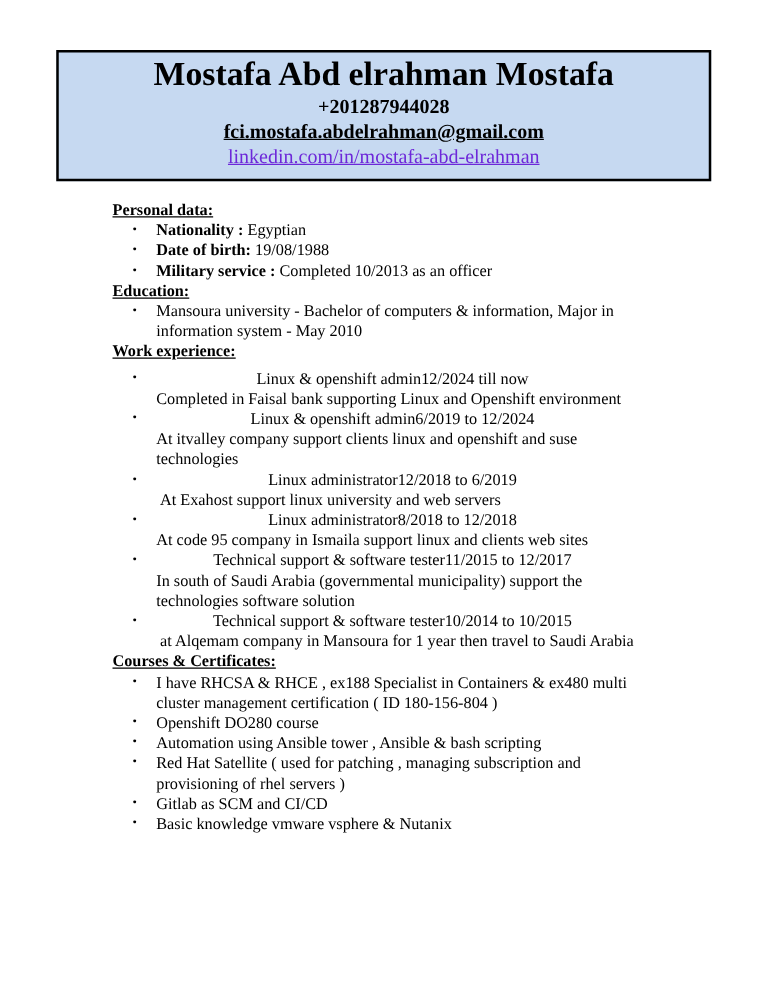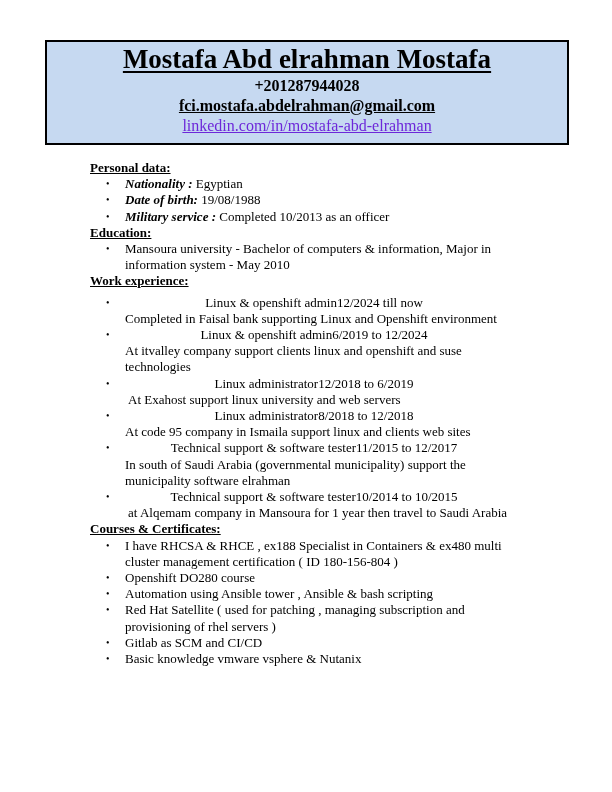--- a/index.html
+++ b/index.html
@@ -23,21 +23,20 @@
       height: 101px;
       background: #c6d9f1;
       border: 2px solid #000000;
       text-align: center;
     }
     .name {
       font-weight: bold;
       font-size: 27px;
       line-height: 30px;
       margin-top: 2px;
-      text-decoration: underline;
       text-decoration-thickness: 2px;
       text-underline-offset: 3px;
     }
     .phone {
       font-weight: bold;
       font-size: 16px;
       line-height: 20px;
       margin-top: 2px;
     }
     .email {
@@ -77,21 +76,20 @@
     }
     li::before {
       content: "\2022";
       position: absolute;
       left: 16px;
       top: 0;
       font-size: 10px;
     }
     .label {
       font-weight: bold;
-      font-style: italic;
     }
     .job-row {
       display: flex;
       justify-content: center;
       width: 380px;
     }
     .job-title {
       flex: 0 0 auto;
     }
     .job-dates {
@@ -158,21 +156,21 @@
           <span class="job-title">Linux administrator</span>
           <span class="job-dates">8/2018 to 12/2018</span>
         </div>
       <div>At code 95 company in Ismaila support linux and clients web sites</div>
     </li>
     <li>
       <div class="job-row">
           <span class="job-title">Technical support &amp; software tester</span>
           <span class="job-dates">11/2015 to 12/2017</span>
         </div>
-      <div>In south of Saudi Arabia (governmental municipality) support the municipality software elrahman</div>
+      <div>In south of Saudi Arabia (governmental municipality) support the technologies software solution</div>
     </li>
     <li>
       <div class="job-row">
           <span class="job-title">Technical support &amp; software tester</span>
           <span class="job-dates">10/2014 to 10/2015</span>
         </div>
       <div class="indent1">at Alqemam company in Mansoura for 1 year then travel to Saudi Arabia</div>
     </li>
   </ul>
 

